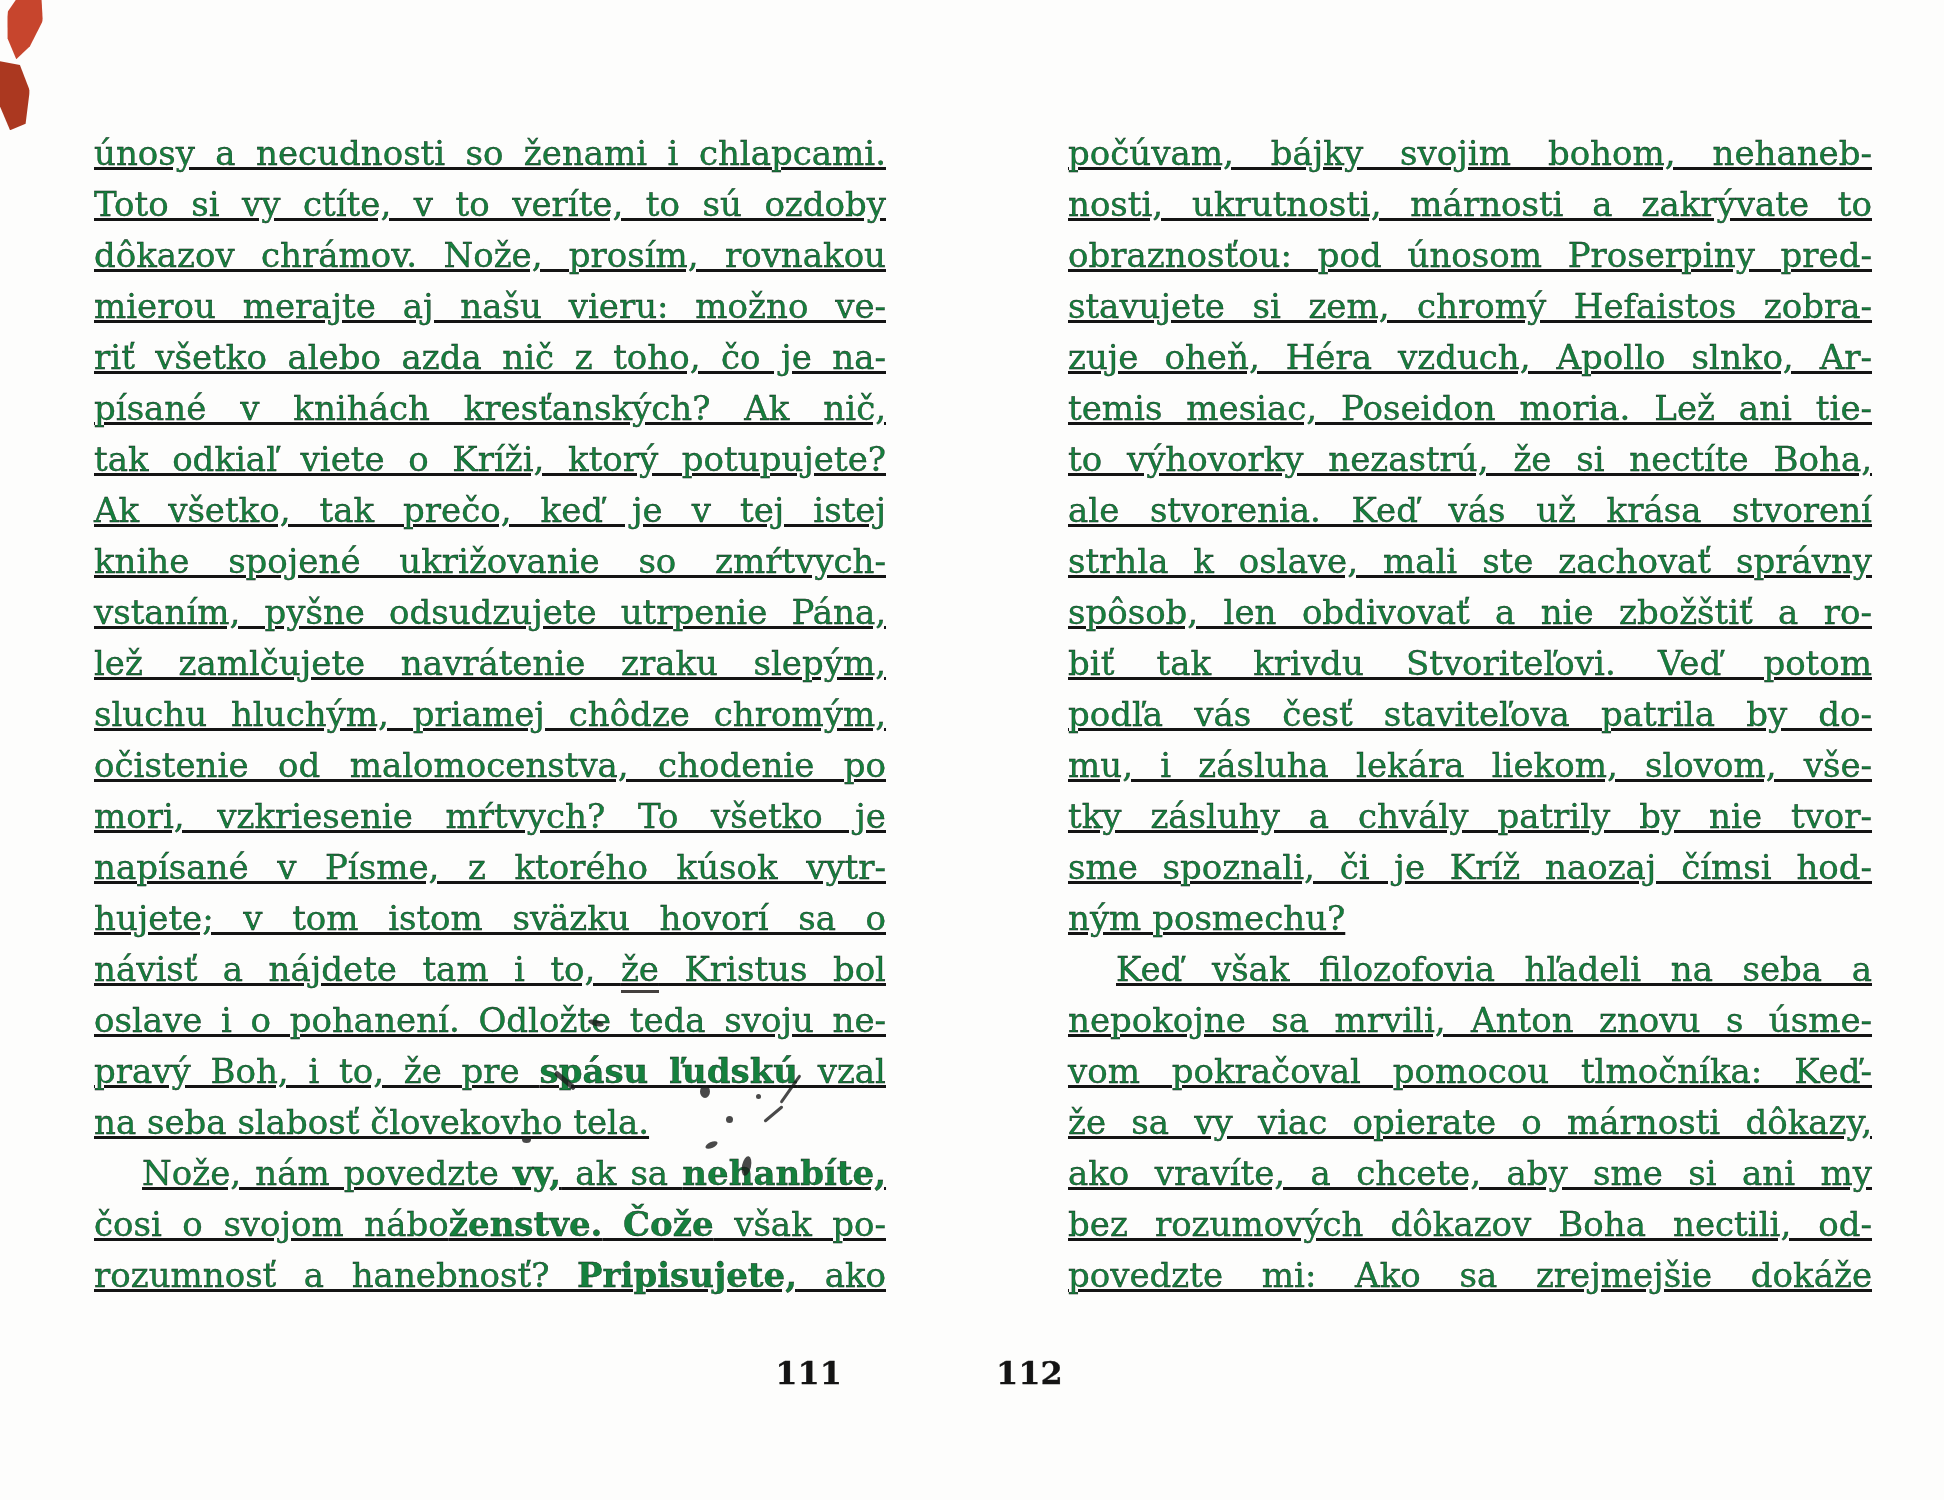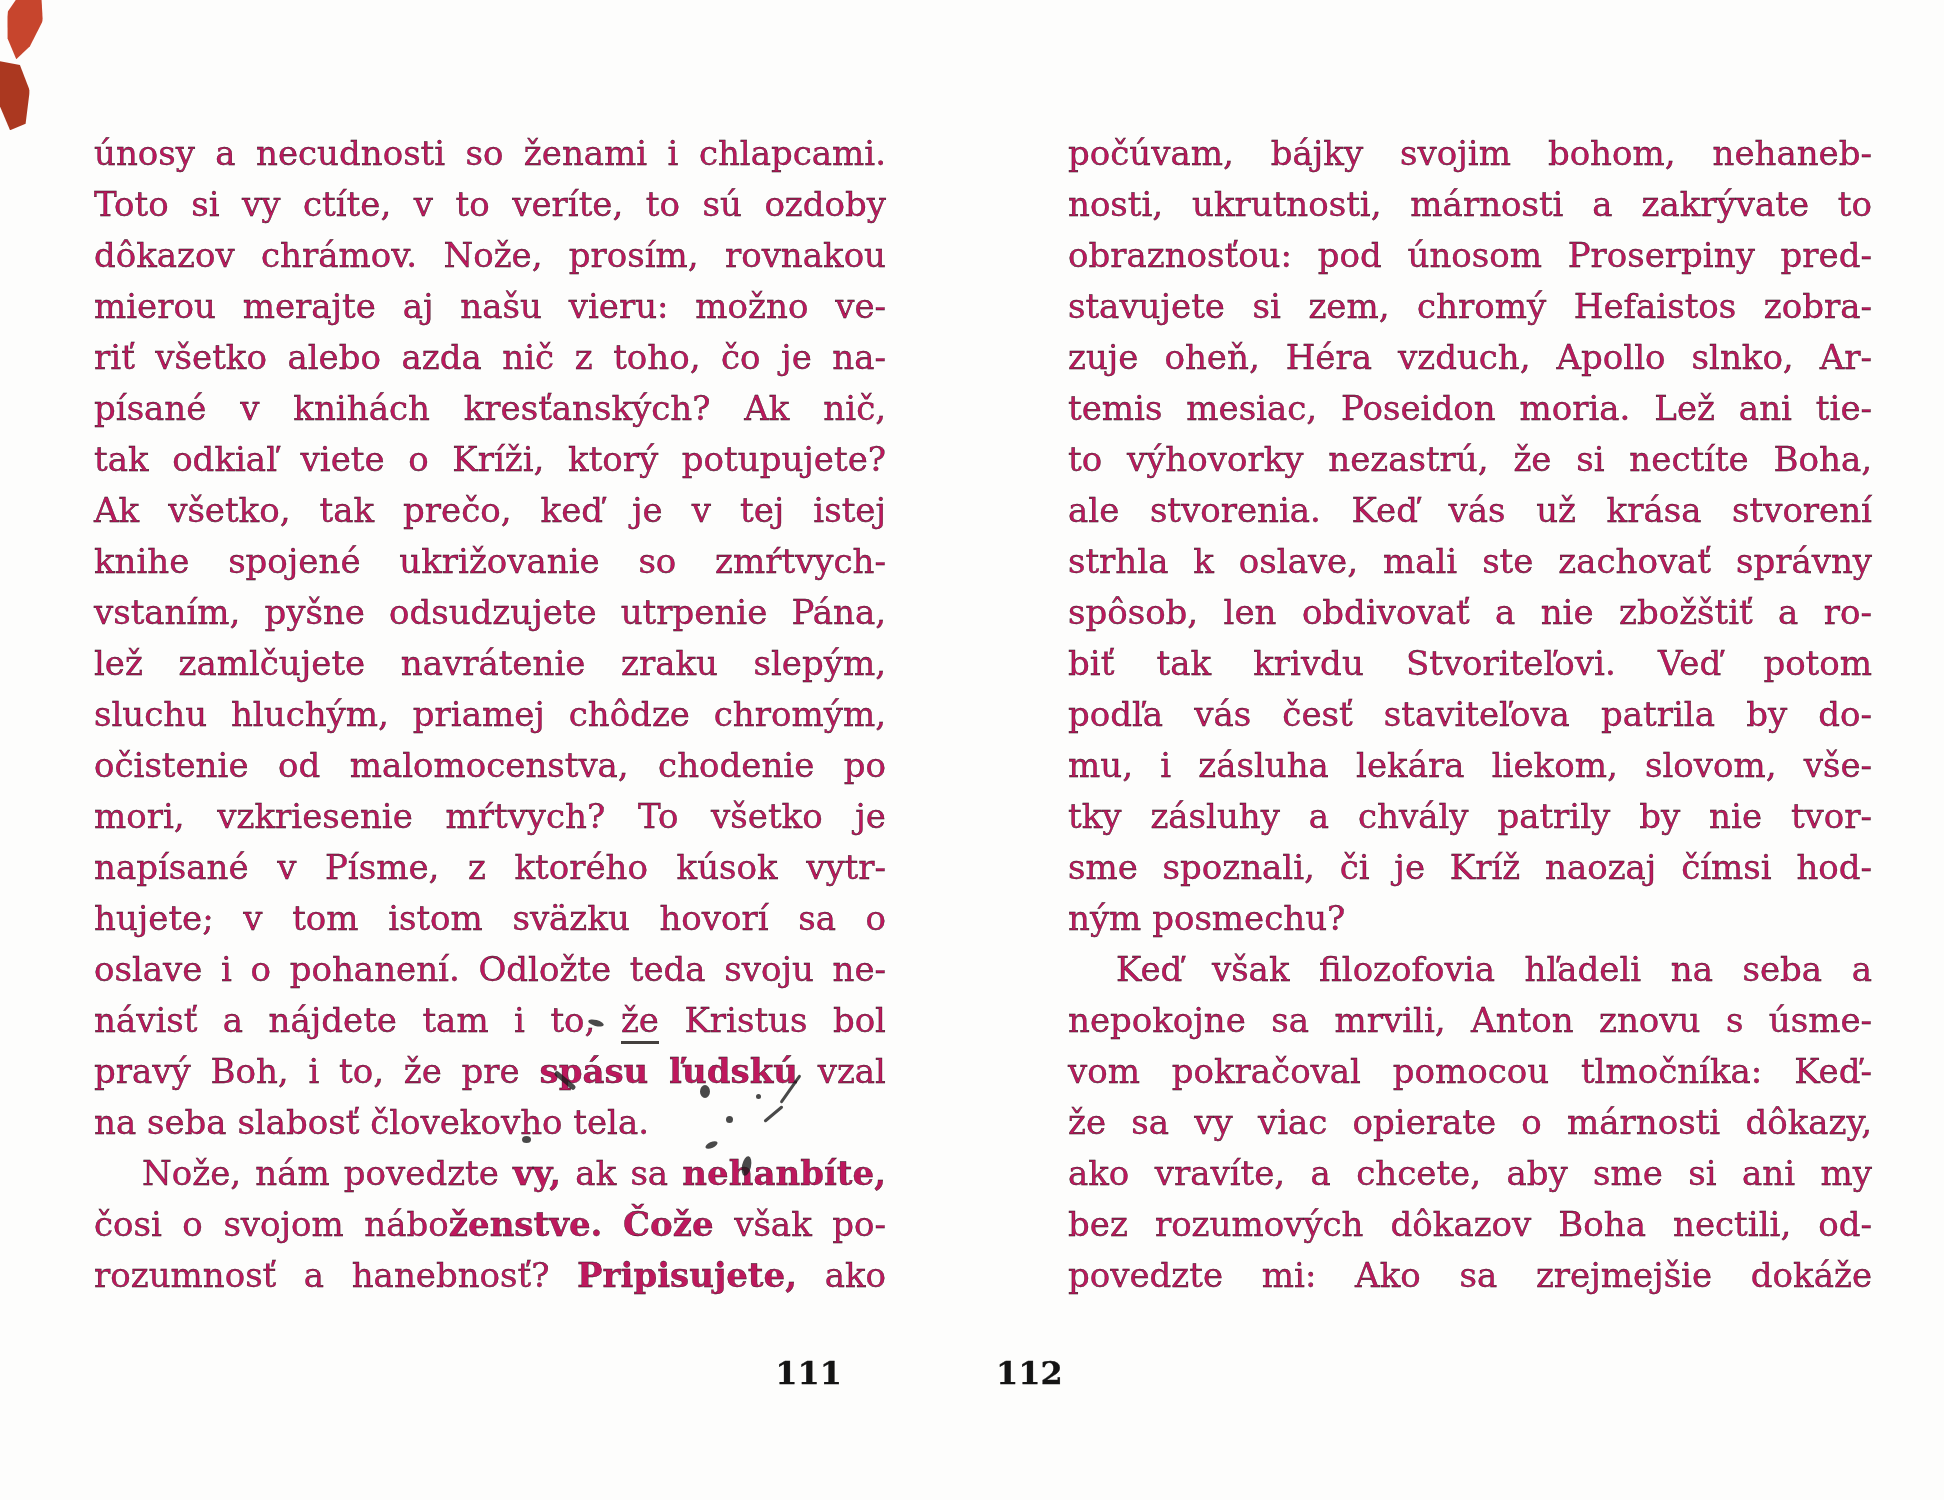--- a/index.html
+++ b/index.html
@@ -12,24 +12,25 @@
   }
   .spread {
     position: relative;
     width: 1944px;
     height: 1500px;
     font-family: "DejaVu Serif", serif;
   }
   .col {
     position: absolute;
     top: 128px;
-    color: #be185d;
+    color: #15803d;
     font-size: 34px;
     line-height: 51px;
     text-align: justify;
+    text-decoration: underline;
     -webkit-text-stroke: 0.35px #141414;
   }
   #col-left  { left: 94px;   width: 792px; }
   #col-right { left: 1068px; width: 804px; }
   .col .line { text-align-last: justify; }
   .col .line.flush { text-align-last: left; }
   .col .line.indent { text-indent: 48px; }
   .bold-ink { font-weight: bold; }
   .pen-underline { border-bottom: 3px solid rgba(35,30,28,0.85); padding-bottom: 1px; }
 
@@ -89,22 +90,22 @@
       <div class="line">tak odkiaľ viete o Kríži, ktorý potupujete?</div>
       <div class="line">Ak všetko, tak prečo, keď je v tej istej</div>
       <div class="line">knihe spojené ukrižovanie so zmŕtvych-</div>
       <div class="line">vstaním, pyšne odsudzujete utrpenie Pána,</div>
       <div class="line">lež zamlčujete navrátenie zraku slepým,</div>
       <div class="line">sluchu hluchým, priamej chôdze chromým,</div>
       <div class="line">očistenie od malomocenstva, chodenie po</div>
       <div class="line">mori, vzkriesenie mŕtvych? To všetko je</div>
       <div class="line">napísané v Písme, z ktorého kúsok vytr-</div>
       <div class="line">hujete; v tom istom sväzku hovorí sa o</div>
+      <div class="line"><span>návisť a nájdete tam i to, </span><span class="pen-underline">že</span><span> Kristus bol</span></div>
       <div class="line">oslave i o pohanení. Odložte teda svoju ne-</div>
-      <div class="line"><span>návisť a nájdete tam i to, </span><span class="pen-underline">že</span><span> Kristus bol</span></div>
       <div class="line"><span>pravý Boh, i to, že pre </span><span class="bold-ink">spásu ľudskú</span><span> vzal</span></div>
       <div class="line flush">na seba slabosť človekovho tela.</div>
       <div class="line indent"><span>Nože, nám povedzte </span><span class="bold-ink">vy,</span><span> ak sa </span><span class="bold-ink">nehanbíte,</span></div>
       <div class="line"><span>čosi o svojom nábo</span><span class="bold-ink">ženstve.</span><span> </span><span class="bold-ink">Čože</span><span> však po-</span></div>
       <div class="line"><span>rozumnosť a hanebnosť? </span><span class="bold-ink">Pripisujete,</span><span> ako</span></div>
     </div>
   <div class="col" id="col-right">
       <div class="line">počúvam, bájky svojim bohom, nehaneb-</div>
       <div class="line">nosti, ukrutnosti, márnosti a zakrývate to</div>
       <div class="line">obraznosťou: pod únosom Proserpiny pred-</div>

